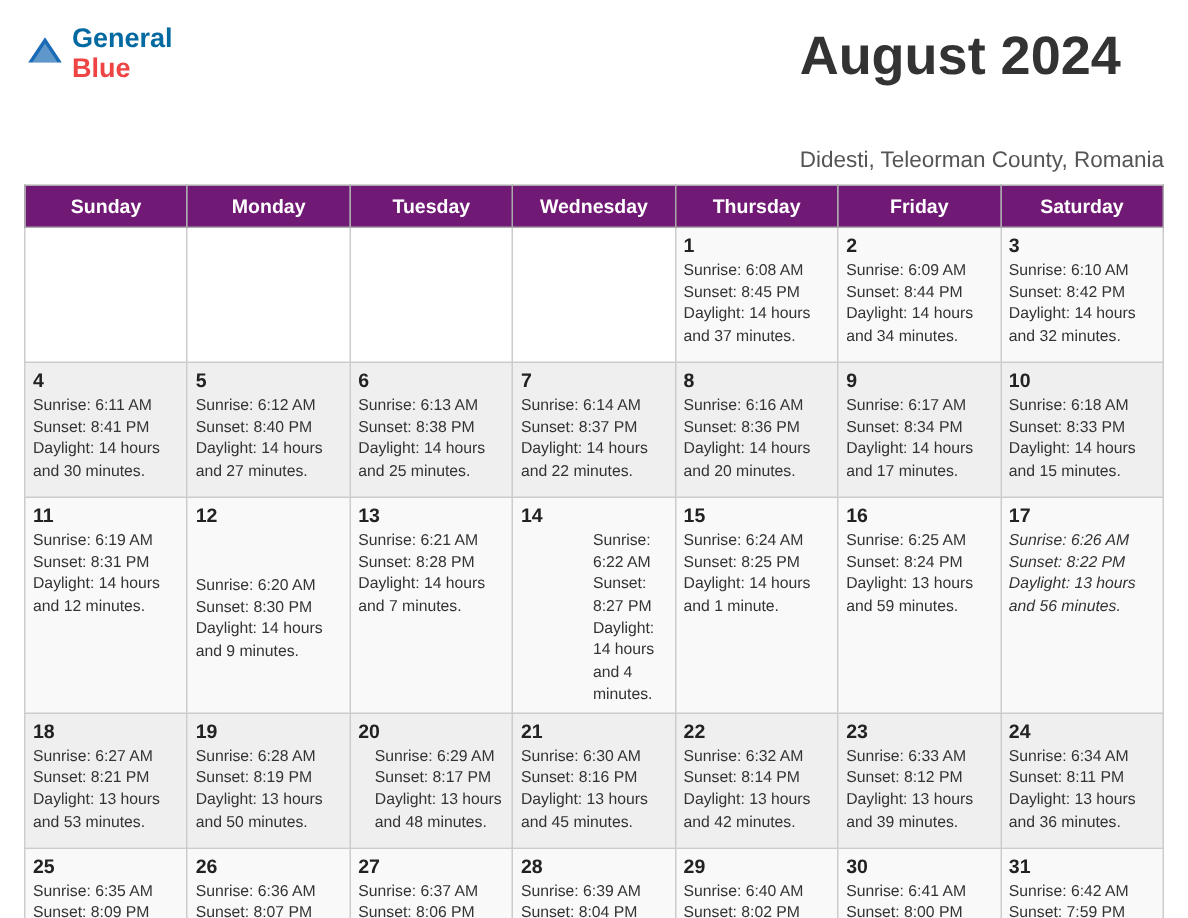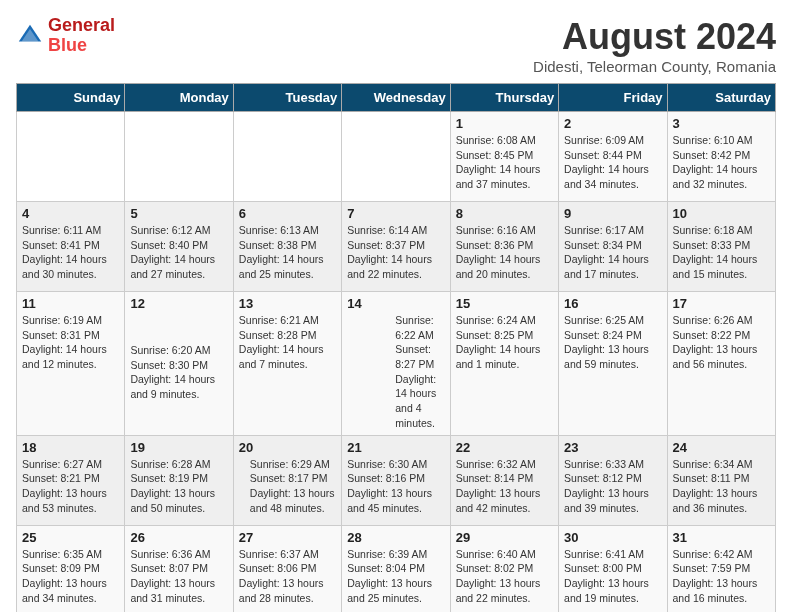--- a/index.html
+++ b/index.html
@@ -22,53 +22,54 @@
       gap: 4px;
     }
     .logo-text {
       display: flex;
       flex-direction: column;
       line-height: 1.1;
     }
     .logo-general {
       font-size: 18px;
       font-weight: bold;
-      color: #b91c1c;
+      color: #0369a1;
     }
     .logo-blue {
       font-size: 18px;
       font-weight: bold;
       color: #ef4444;
     }
     .logo-icon {
       width: 28px;
       height: 28px;
     }
     .title-block {
-      text-align: right;
+      text-align: left;
     }
     .month-year {
       font-size: 36px;
       font-weight: bold;
       color: #333;
     }
     .location {
       font-size: 15px;
       color: #555;
+      margin-top: 40px;
     }
     .calendar {
       width: 100%;
       border-collapse: collapse;
       font-size: 11px;
     }
     .calendar th {
-      background: #0c4a6e;
+      background: #701a75;
       color: #fff;
       padding: 6px 4px;
-      text-align: right;
+      text-align: center;
       font-size: 13px;
       font-weight: bold;
       border: 1px solid #aaa;
     }
     .calendar td {
       border: 1px solid #ccc;
       vertical-align: top;
       padding: 4px 5px;
       min-height: 80px;
       height: 90px;
@@ -244,21 +245,21 @@
 Daylight: 14 hours and 1 minute.</div>
         </td>
         <td>
           <span class="day-num">16</span>
           <div class="day-info" style="white-space: pre-line;">Sunrise: 6:25 AM
 Sunset: 8:24 PM
 Daylight: 13 hours and 59 minutes.</div>
         </td>
         <td>
           <span class="day-num">17</span>
-          <div class="day-info" style="white-space: pre-line;">Sunrise: 6:26 AM
+          <div class="day-info" style="white-space: pre-line; font-style: italic;">Sunrise: 6:26 AM
 Sunset: 8:22 PM
 Daylight: 13 hours and 56 minutes.</div>
         </td>
       </tr>
       <tr>
         <td>
           <span class="day-num">18</span>
           <div class="day-info" style="white-space: pre-line;">Sunrise: 6:27 AM
 Sunset: 8:21 PM
 Daylight: 13 hours and 53 minutes.</div>

